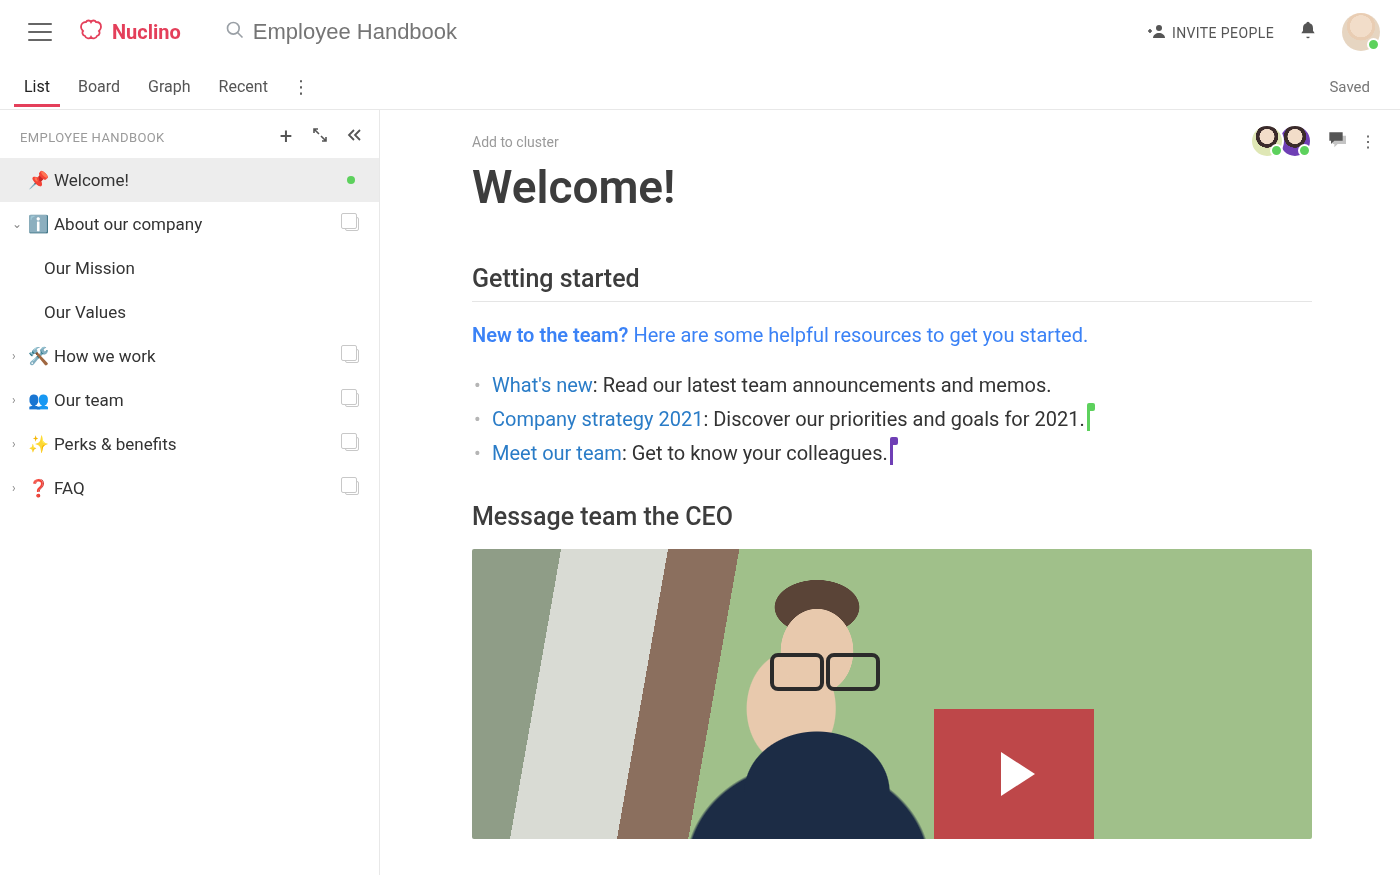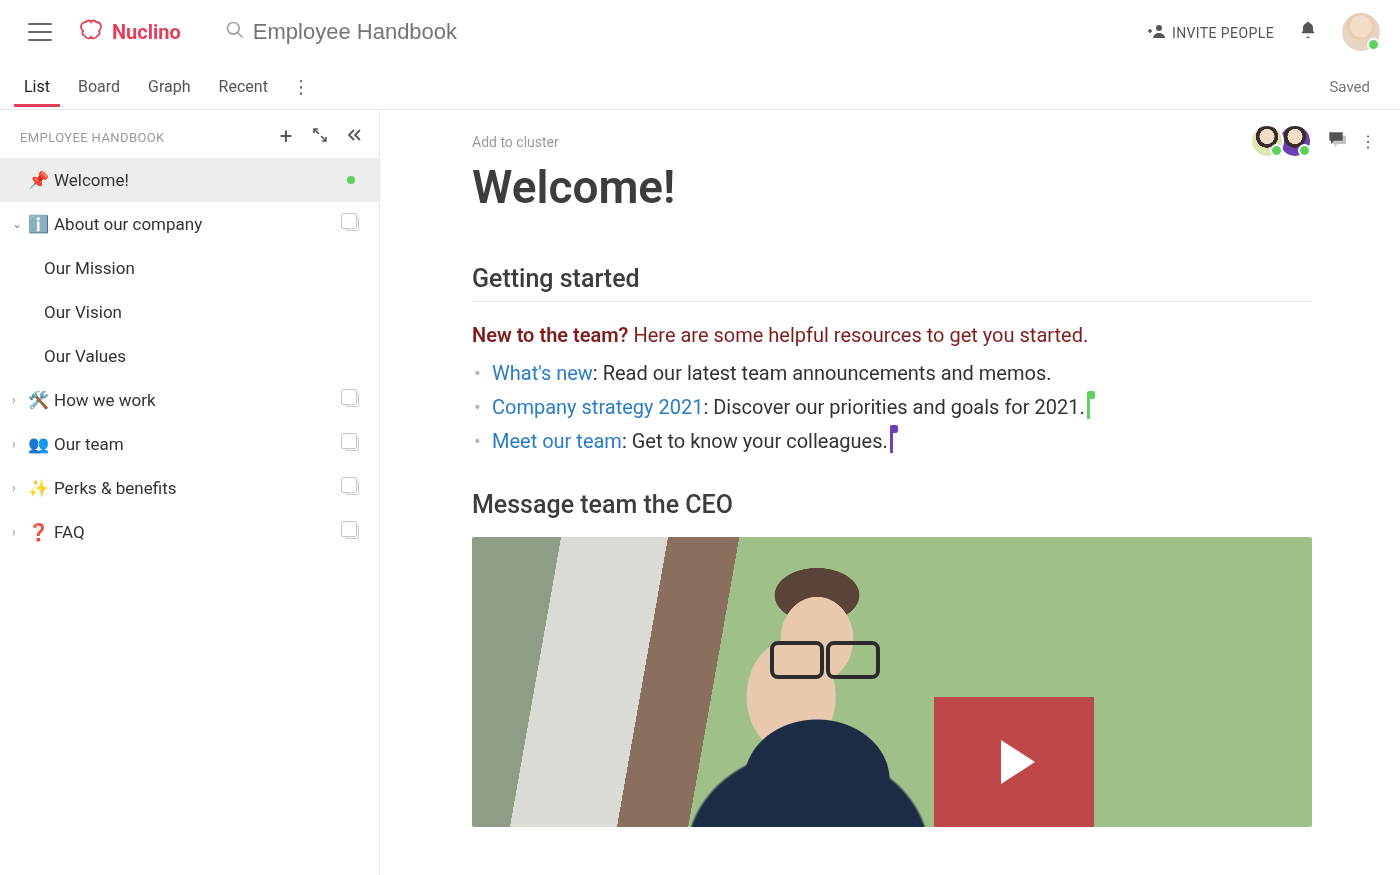--- a/index.html
+++ b/index.html
@@ -58,21 +58,21 @@
   .collab .av.a2 { background: radial-gradient(circle at 50% 35%, #f2ddc9 0 30%, #3b2b2b 31% 45%, #6f3fb5 46% 100%); z-index:1; }
   .collab .av::after { content:""; position:absolute; bottom:-1px; right:-1px; width:9px; height:9px; background:#5dd15d; border-radius:50%; border:2px solid #fff; }
   .comment-icon svg { width:20px; height:20px; fill:#555; }
   .vmore { color:#555; cursor:pointer; }
 
   .content { max-width: 840px; margin-left: 60px; }
   .add-cluster { font-size:14px; color:#9a9a9a; margin-bottom: 10px; cursor:pointer; }
   h1.page-title { font-size:46px; font-weight:600; color:#3d3d3d; margin-bottom: 50px; }
   h2.section { font-size:25px; font-weight:500; color:#3d3d3d; border-bottom:1px solid #e5e5e5; padding-bottom:8px; margin-bottom:18px; }
   h2.section.noborder { border-bottom:none; padding-bottom:0; }
-  p.body-text { font-size:20px; color:#7f1d1d; margin-bottom:6px; line-height:1.5; }
+  p.body-text { font-size:20px; color:#3b82f6; margin-bottom:18px; line-height:1.5; }
   p.body-text b { font-weight:600; }
   ul.bullets { list-style:none; padding-left: 20px; margin-bottom: 32px; }
   ul.bullets li { position:relative; font-size:20px; line-height:1.7; color:#333; }
   ul.bullets li::before { content:"•"; position:absolute; left:-18px; color:#b5b5b5; }
   ul.bullets a { color:#2a7cc7; text-decoration:none; }
   .cursor-flag { display:inline-block; width:3px; height:22px; vertical-align:text-bottom; margin-left:2px; position:relative; }
   .cursor-flag::before { content:""; position:absolute; top:-6px; left:0; width:8px; height:8px; border-radius:2px; }
   .cursor-flag.green { background:#5dd15d; } .cursor-flag.green::before { background:#5dd15d; }
   .cursor-flag.purple { background:#6f3fb5; } .cursor-flag.purple::before { background:#6f3fb5; }
 
@@ -181,23 +181,20 @@
         <span class="caret">⌄</span>
         <span class="emoji">ℹ️</span>
         <span class="label">About our company</span>
         <span class="copy"></span>
       </div>
       <div class="nav-sub">
         <div class="nav-item">
             <span class="label">Our Mission</span>
           </div>
         <div class="nav-item">
-            <span class="label">Our Vision</span>
-          </div>
-        <div class="nav-item">
             <span class="label">Our Values</span>
           </div>
       </div>
 
       <div class="nav-item">
         <span class="caret">›</span>
         <span class="emoji">🛠️</span>
         <span class="label">How we work</span>
         <span class="copy"></span>
       </div>

